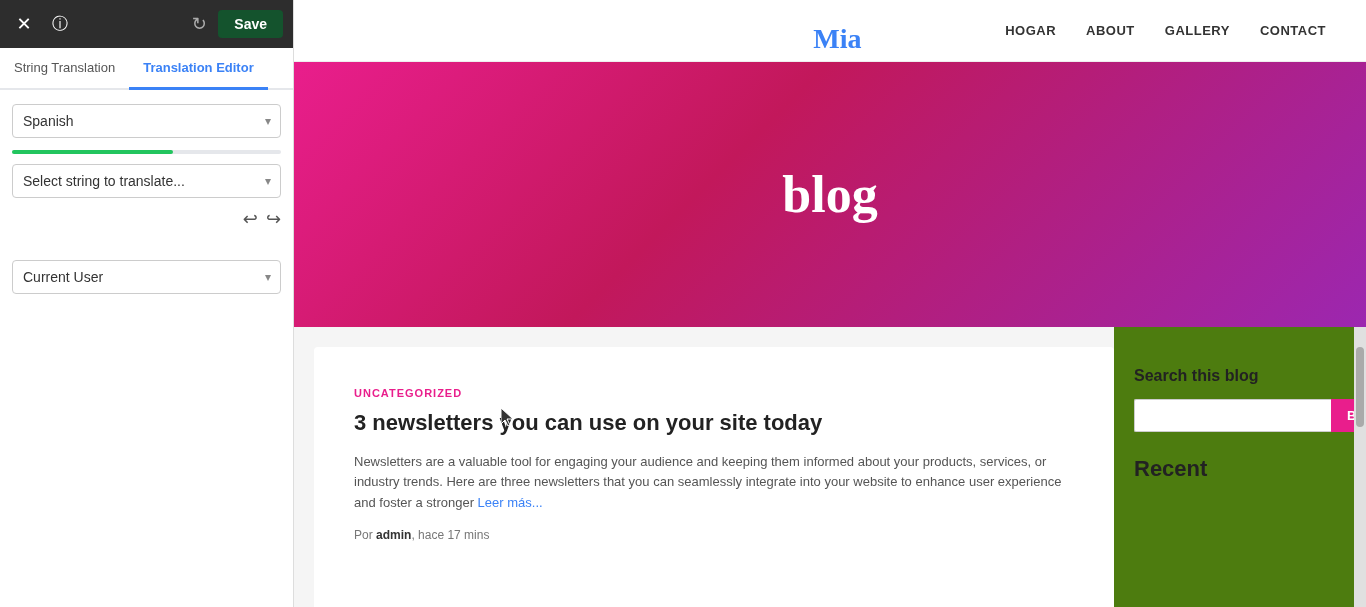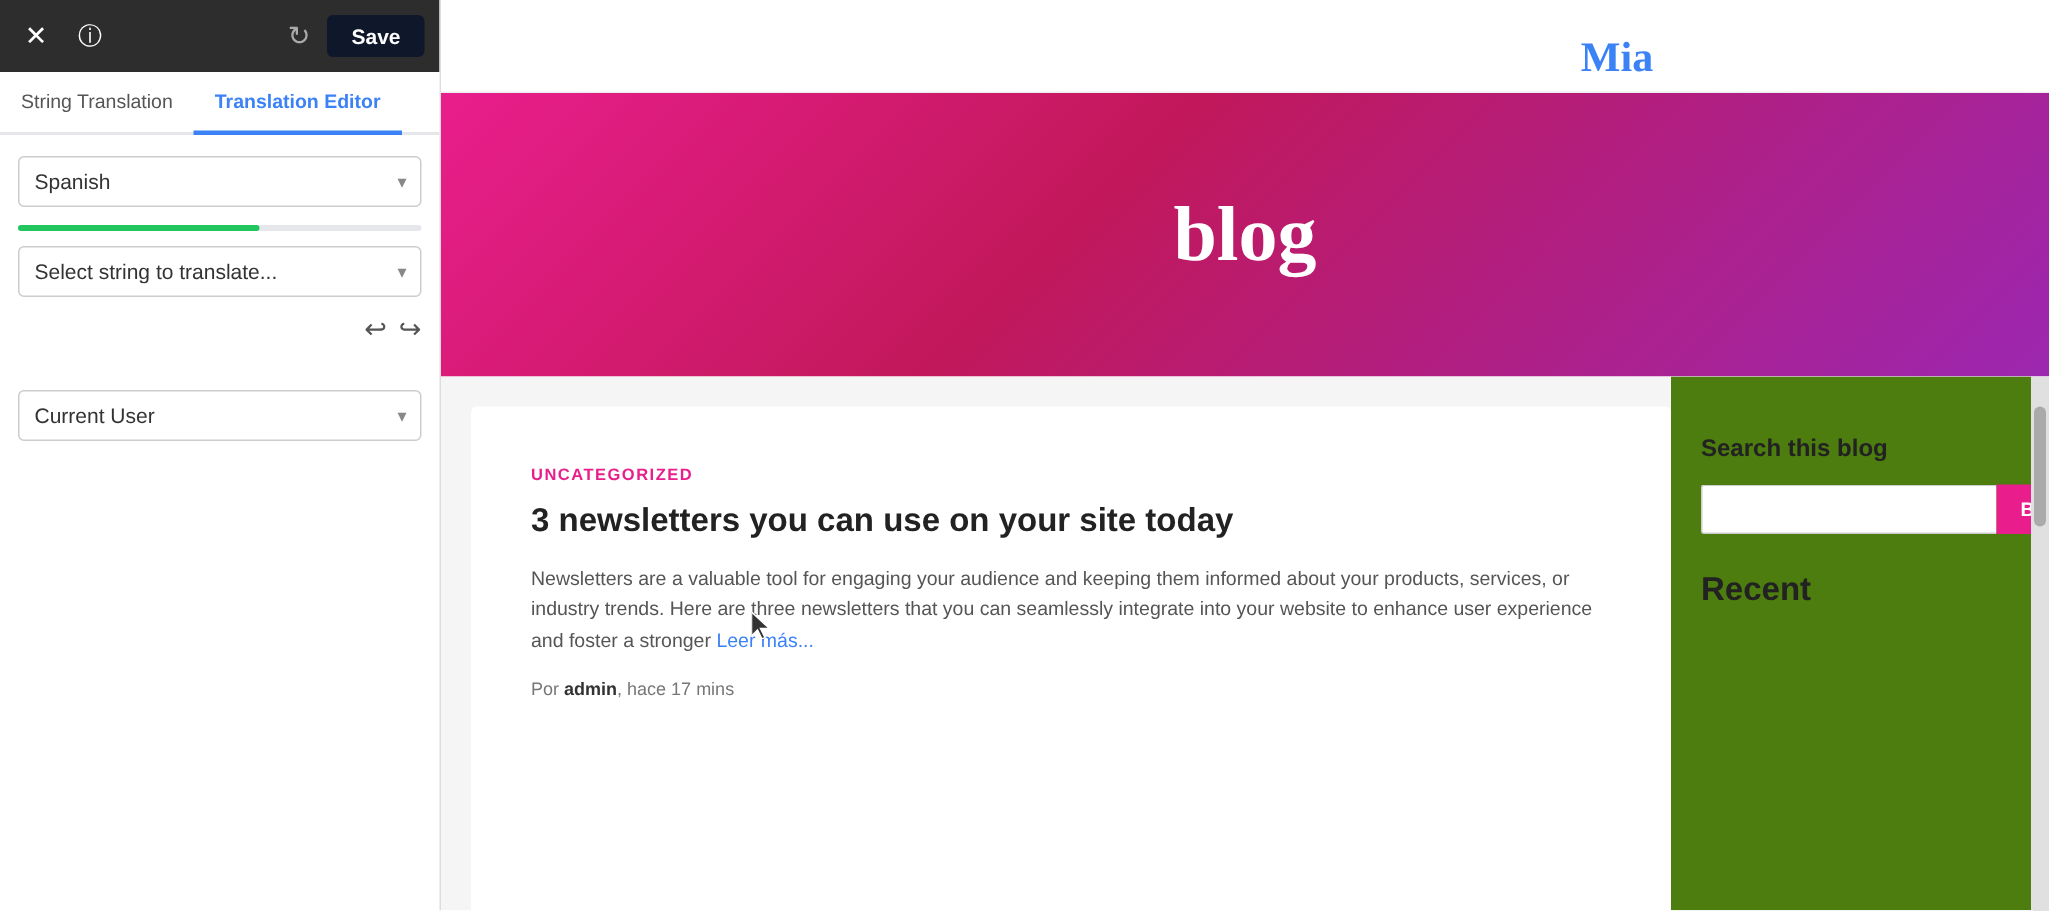--- a/index.html
+++ b/index.html
@@ -48,21 +48,21 @@
 
     .spinner {
       width: 22px; height: 22px;
       color: #aaa;
       font-size: 18px;
       display: flex; align-items: center; justify-content: center;
       margin-left: auto;
     }
 
     .save-btn {
-      background: #0f172a;
+      background: #14532d;
       color: #fff;
       border: none;
       border-radius: 4px;
       padding: 6px 16px;
       font-size: 14px;
       font-weight: 600;
       cursor: pointer;
     }
 
     .tabs {
@@ -193,21 +193,21 @@
       letter-spacing: 0.5px;
     }
 
     .nav-links span {
       cursor: pointer;
     }
 
     
     .hero-section {
       background: linear-gradient(135deg, #e91e8c 0%, #c2185b 40%, #9c27b0 100%);
-      height: 189px;
+      height: 265px;
       display: flex;
       align-items: center;
       justify-content: center;
       flex-shrink: 0;
     }
 
     .hero-title {
       color: #fff;
       font-size: 52px;
       font-weight: 700;
@@ -402,20 +402,26 @@
 
   </div>
 
 </div>
 
 <div class="right-preview">
 
   <div class="site-nav">
     <div style="flex:1"></div>
     <div class="site-logo">Mia</div>
+    <div class="nav-links">
+      <span>HOGAR</span>
+      <span>ABOUT</span>
+      <span>GALLERY</span>
+      <span>CONTACT</span>
+    </div>
   </div>
 
   <div class="hero-section">
     <div class="hero-title">blog</div>
   </div>
 
   <div class="content-area">
 
     <div class="blog-left">
       <div class="post-category">UNCATEGORIZED</div>

